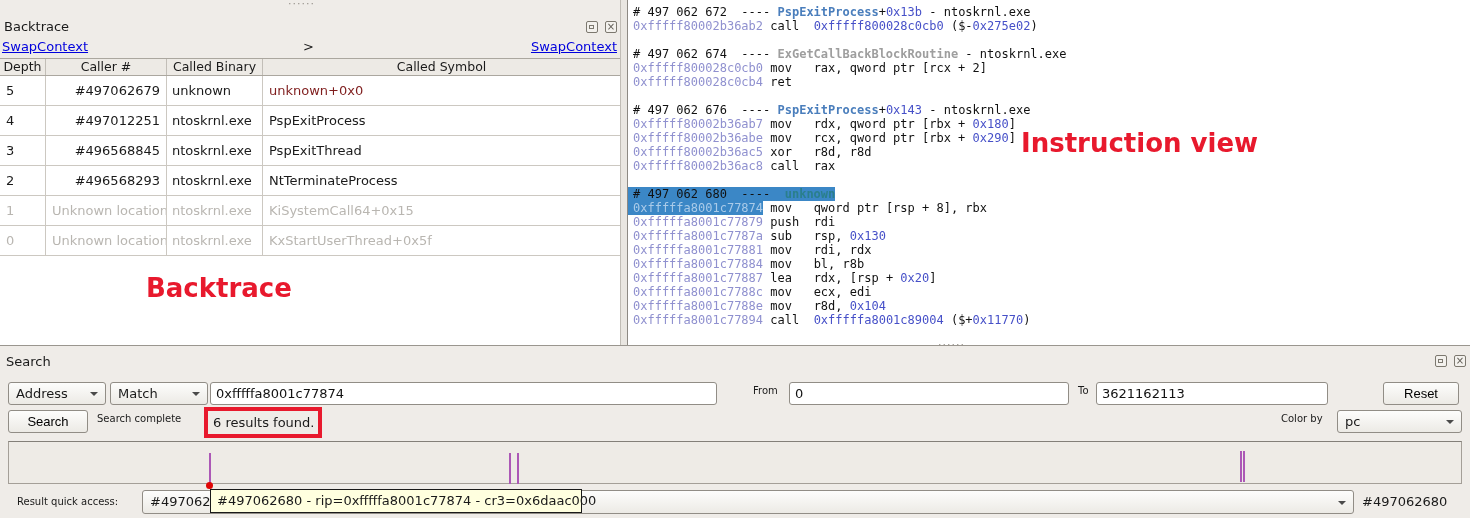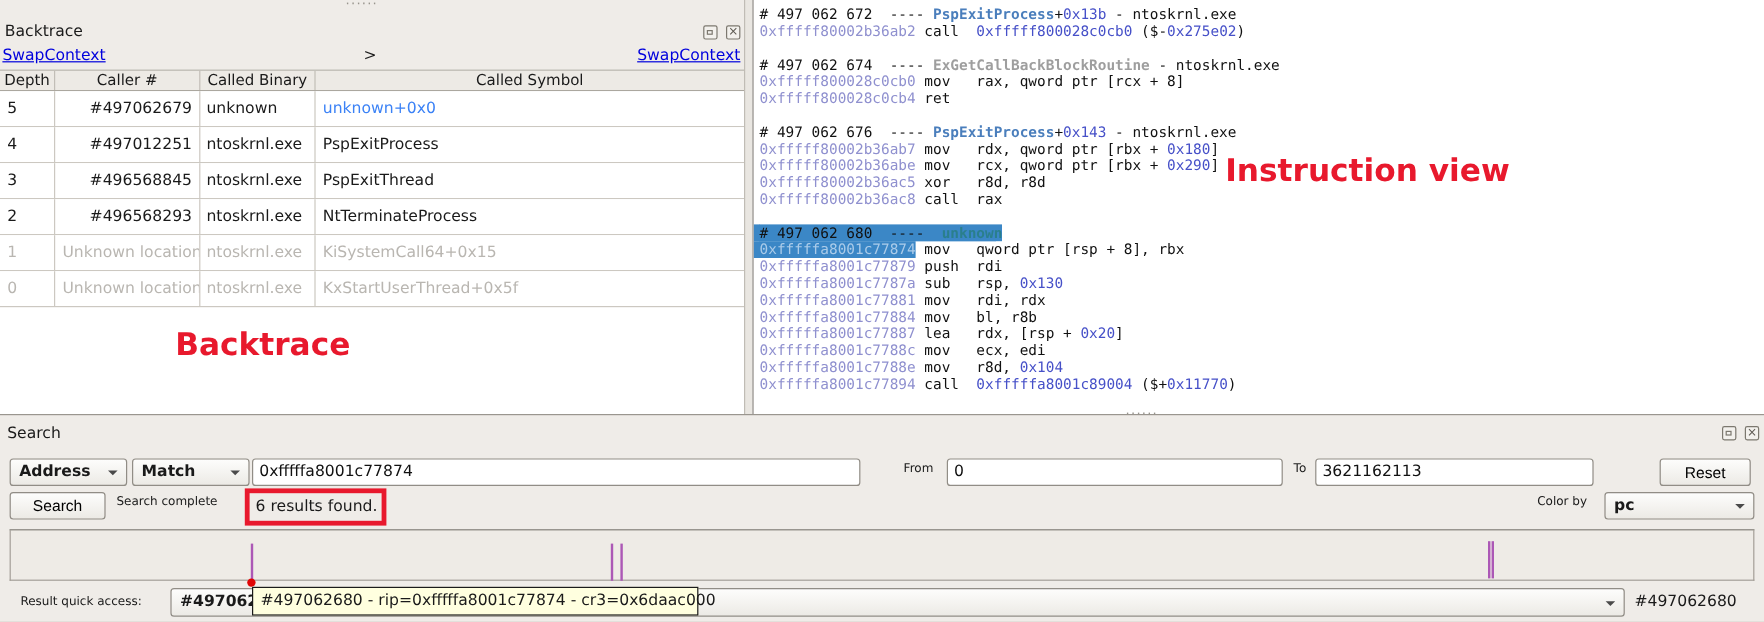--- a/index.html
+++ b/index.html
@@ -32,21 +32,21 @@
   .bt-header { display:flex; height:17px; background:#edeae5; border-bottom:1px solid #aba79f; font-size:12.5px; }
   .bt-header .hc { border-right:1px solid #c2beb7; text-align:center; line-height:16px; overflow:hidden; white-space:nowrap; }
   .w-depth{width:46px;} .w-caller{width:121px;} .w-binary{width:96px;} .w-symbol{flex:1;}
   .bt-row { display:flex; height:30px; border-bottom:1px solid #ccc8c1; font-size:13px; background:#fff; }
   .bt-row .c { display:flex; align-items:center; border-right:1px solid #ccc8c1; overflow:hidden; white-space:nowrap; }
   .bt-row .c:last-child, .bt-header .hc:last-child { border-right:none; }
   .c.cd { width:46px; padding-left:6px; }
   .c.cc { width:121px; justify-content:flex-end; padding-right:6px; }
   .c.cb { width:96px; padding-left:5px; }
   .c.cs { flex:1; padding-left:6px; }
-  .mute-symbol .cs { color:#3b82f6; }
+  .mute-symbol .cs { color:#7f1d1d; }
   .mute-all .c { color:#b9b6b1; }
   .mute-all .cc { justify-content:flex-start; padding-left:6px; }
   .annotation { position:absolute; font-weight:bold; font-size:26px; color:var(--annotation,#e8192d);
                 font-family:"DejaVu Sans","Liberation Sans",sans-serif; white-space:nowrap; }
   .bt-annotation { left:146px; top:214px; }
 
   
   .v-div { position:absolute; left:620px; top:0; width:7px; height:345px; background:#e9e6e1; border-left:1px solid #c0bcb5; }
 
   
@@ -68,21 +68,21 @@
   
   .search-panel { position:absolute; left:0; top:345px; width:1470px; height:173px;
                   background:#efece8; border-top:1px solid #9a968f; }
   .sp-title { position:absolute; left:6px; top:8px; }
   .sp-icons { top:9px; right:4px; }
   .tinput { position:absolute; height:23px; background:#fff; border:1px solid #918d86; border-radius:3px;
             font-size:13px; padding:0 5px; color:#111; font-family:"DejaVu Sans","Liberation Sans",sans-serif; outline:none; }
   .btn { position:absolute; height:23px; background:linear-gradient(#fdfdfc,#eceae5); border:1px solid #918d86;
          border-radius:3px; font-size:13px; text-align:center; line-height:21px; cursor:pointer; }
   .combo { position:absolute; height:23px; background:linear-gradient(#fdfdfc,#eceae5); border:1px solid #918d86;
-           border-radius:3px; font-size:13px; line-height:21px; padding-left:7px; cursor:pointer; white-space:nowrap; overflow:hidden;font-weight:bold; }
+           border-radius:3px; font-size:13px; line-height:21px; padding-left:7px; cursor:pointer; white-space:nowrap; overflow:hidden; }
   .combo .arrow { position:absolute; right:7px; top:9px; width:0; height:0;
                   border-left:4px solid transparent; border-right:4px solid transparent; border-top:4px solid #4a4a4a; }
   .lbl { position:absolute; font-size:10px; white-space:nowrap; }
   .red-box { position:absolute; left:204px; top:61px; width:118px; height:31px; border:4px solid var(--annotation,#e8192d); }
   .red-box .txt { line-height:23px; padding-left:5px; font-size:13px; white-space:nowrap; }
   .timeline { position:absolute; left:8px; top:95px; width:1454px; height:43px; background:#eeebe6;
               border:1px solid #a49f98; border-top-color:#837f79; overflow:visible; }
   .tl-mark { position:absolute; width:2px; background:var(--result-mark,#ac58b6); }
   .tl-dot { position:absolute; width:7px; height:7px; border-radius:50%; background:var(--current-dot,#e00505); }
   .tooltip { position:absolute; left:210px; top:143px; width:372px; height:24px; background:var(--tooltip-bg,#ffffdf);
@@ -159,21 +159,21 @@
   <div class="v-div"></div>
 
   <div class="iv-panel">
     <div class="annotation iv-annotation">Instruction view</div>
   <div class="iv-block">
         <div class="iv-line"><span><span class="c-k"># 497 062 672  ---- </span><span class="c-func">PspExitProcess</span><span class="c-k">+</span><span class="c-num">0x13b</span><span class="c-k"> - ntoskrnl.exe</span></span></div>
         <div class="iv-line"><span class="c-addr">0xfffff80002b36ab2</span><span class="c-k"> </span><span class="c-k">call  </span><span class="c-num">0xfffff800028c0cb0</span><span class="c-k"> ($-</span><span class="c-num">0x275e02</span><span class="c-k">)</span></div>
       </div>
       <div class="iv-block">
         <div class="iv-line"><span><span class="c-k"># 497 062 674  ---- </span><span class="c-funcg">ExGetCallBackBlockRoutine</span><span class="c-k"> - ntoskrnl.exe</span></span></div>
-        <div class="iv-line"><span class="c-addr">0xfffff800028c0cb0</span><span class="c-k"> </span><span class="c-k">mov   rax, qword ptr [rcx + 8]</span></div>
+        <div class="iv-line"><span class="c-addr">0xfffff800028c0cb0</span><span class="c-k"> </span><span class="c-k">mov   rax, qword ptr [rcx + 2]</span></div>
         <div class="iv-line"><span class="c-addr">0xfffff800028c0cb4</span><span class="c-k"> </span><span class="c-k">ret</span></div>
       </div>
       <div class="iv-block">
         <div class="iv-line"><span><span class="c-k"># 497 062 676  ---- </span><span class="c-func">PspExitProcess</span><span class="c-k">+</span><span class="c-num">0x143</span><span class="c-k"> - ntoskrnl.exe</span></span></div>
         <div class="iv-line"><span class="c-addr">0xfffff80002b36ab7</span><span class="c-k"> </span><span class="c-k">mov   rdx, qword ptr [rbx + </span><span class="c-num">0x180</span><span class="c-k">]</span></div>
         <div class="iv-line"><span class="c-addr">0xfffff80002b36abe</span><span class="c-k"> </span><span class="c-k">mov   rcx, qword ptr [rbx + </span><span class="c-num">0x290</span><span class="c-k">]</span></div>
         <div class="iv-line"><span class="c-addr">0xfffff80002b36ac5</span><span class="c-k"> </span><span class="c-k">xor   r8d, r8d</span></div>
         <div class="iv-line"><span class="c-addr">0xfffff80002b36ac8</span><span class="c-k"> </span><span class="c-k">call  rax</span></div>
       </div>
       <div class="iv-block">

